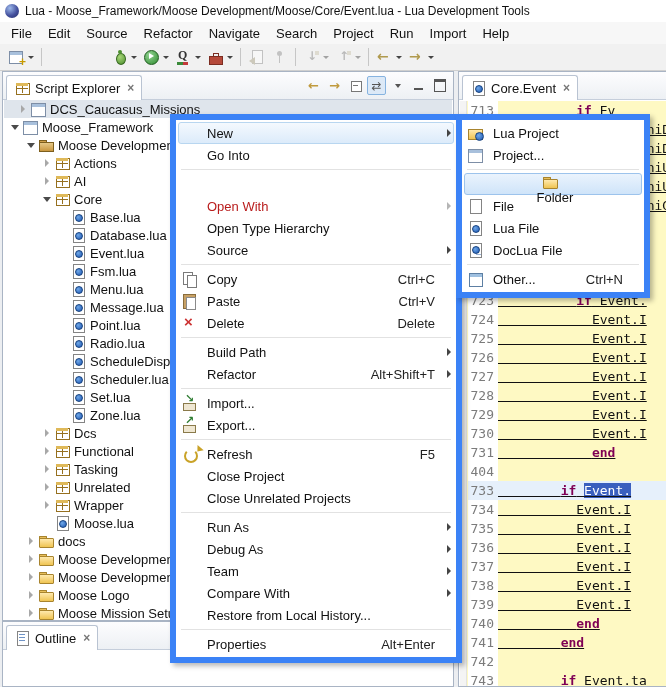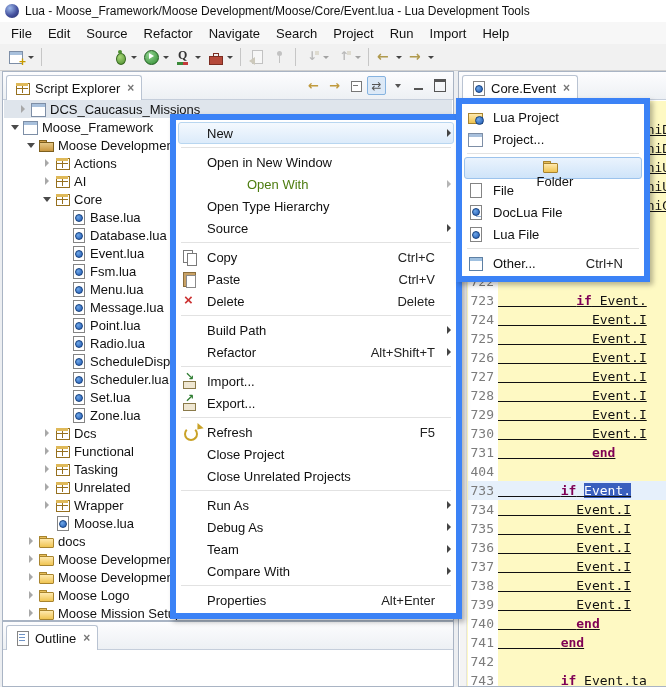--- a/index.html
+++ b/index.html
@@ -181,26 +181,26 @@
   .code { position:absolute; left:38px; right:0; top:0; bottom:0; overflow:hidden; }
   .cl { height:19px; line-height:19px; white-space:pre; font:13px/19px "DejaVu Sans Mono",monospace;text-decoration:underline; }
   .cl .k { color:#7f0055; font-weight:bold; }
   .cl .selx { background:#3a5fbe; color:#fff; }
   .cl.cur, .gl.cur { background:#e6f0fb; }
 
   
   .menu { position:absolute; background:#fff; border:6px solid #3b82f6; padding:2px;
           box-shadow:3px 3px 5px rgba(0,0,0,.28); }
   .cmenu { left:170px; top:114px; width:292px; z-index:50; }
-  .smenu { left:456px; top:98px; width:194px; z-index:51; }
+  .smenu { left:456px; top:114px; width:194px; z-index:51; }
   .m-item { height:22px; display:flex; align-items:center; padding:0 2px; border:1px solid transparent;
             border-radius:3px; }
   .m-item.hl { background:linear-gradient(#f4f9fe,#dcebfa); border-color:#b8d6f0; }
   .m-item.hl2 { background:linear-gradient(#eaf3fd,#cfe4f9); border-color:#9cc3ec;flex-direction:column; }
-  .m-item.dis { color:#4d7c0f;gap:40px; }
+  .m-item.dis { color:#b91c1c; }
   .m-ic { width:22px; height:16px; display:flex; justify-content:center; flex:none; position:relative; }
   .m-label { flex:1; padding-left:4px; white-space:nowrap; }
   .m-short { padding:0 6px 0 12px; color:#222; white-space:nowrap; }
   .m-arr { width:10px; display:flex; justify-content:flex-end; }
   .m-arr.has::before { content:""; border-left:4px solid #444; border-top:4px solid transparent;
       border-bottom:4px solid transparent; }
   .m-item.dis .m-arr.has::before { border-left-color:#b5b5b5; }
   .m-sep { height:1px; background:#e2e2e2; margin:3px 3px; }
 </style>
 </head>
@@ -530,24 +530,28 @@
         </div>
     </div>
   </div>
 
   <div class="menu cmenu">
       <div class="m-item hl">
         <span class="m-ic"></span>
         <span class="m-label">New</span>
         <span class="m-arr has"></span>
       </div>
-      <div class="m-sep"></div>
-      <div class="m-item">
-        <span class="m-ic"></span>
-        <span class="m-label">Open in New Window</span>
+      <div class="m-item">
+        <span class="m-ic"></span>
+        <span class="m-label">Go Into</span>
+        <span class="m-arr"></span>
+      </div>
+      <div class="m-sep"></div>
+      <div class="m-item">
+        <span class="m-ic"></span>
         <span class="m-arr"></span>
       </div>
       <div class="m-item dis">
         <span class="m-ic"></span>
         <span class="m-label">Open With</span>
         <span class="m-arr has"></span>
       </div>
       <div class="m-item">
         <span class="m-ic"></span>
         <span class="m-label">Open Type Hierarchy</span>
@@ -631,20 +635,25 @@
       <div class="m-item">
         <span class="m-ic"></span>
         <span class="m-label">Team</span>
         <span class="m-arr has"></span>
       </div>
       <div class="m-item">
         <span class="m-ic"></span>
         <span class="m-label">Compare With</span>
         <span class="m-arr has"></span>
       </div>
+      <div class="m-item">
+        <span class="m-ic"></span>
+        <span class="m-label">Restore from Local History...</span>
+        <span class="m-arr"></span>
+      </div>
       <div class="m-sep"></div>
       <div class="m-item">
         <span class="m-ic"></span>
         <span class="m-label">Properties</span>
         <span class="m-short">Alt+Enter</span>
         <span class="m-arr"></span>
       </div>
     </div>
   <div class="menu smenu">
       <div class="m-item">
@@ -662,27 +671,27 @@
         <span class="m-ic ic ic-folder"></span>
         <span class="m-label">Folder</span>
         <span class="m-arr"></span>
       </div>
       <div class="m-item">
         <span class="m-ic ic ic-file"></span>
         <span class="m-label">File</span>
         <span class="m-arr"></span>
       </div>
       <div class="m-item">
+        <span class="m-ic ic ic-lua-file"></span>
+        <span class="m-label">Lua File</span>
+        <span class="m-arr"></span>
+      </div>
+      <div class="m-item">
         <span class="m-ic ic ic-doclua-file"></span>
         <span class="m-label">DocLua File</span>
-        <span class="m-arr"></span>
-      </div>
-      <div class="m-item">
-        <span class="m-ic ic ic-lua-file"></span>
-        <span class="m-label">Lua File</span>
         <span class="m-arr"></span>
       </div>
       <div class="m-sep"></div>
       <div class="m-item">
         <span class="m-ic ic ic-other"></span>
         <span class="m-label">Other...</span>
         <span class="m-short">Ctrl+N</span>
         <span class="m-arr"></span>
       </div>
     </div>

